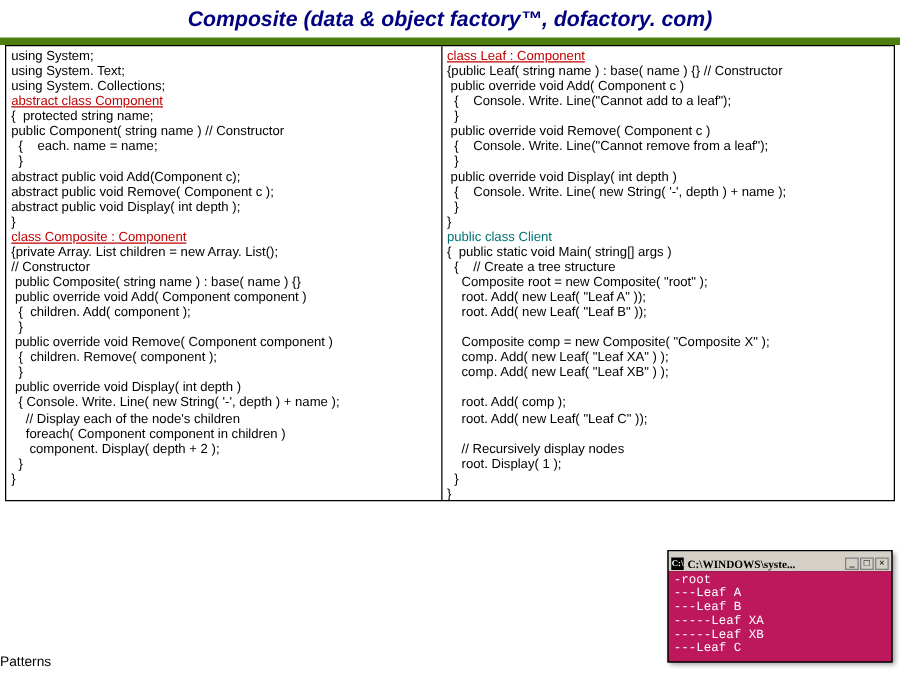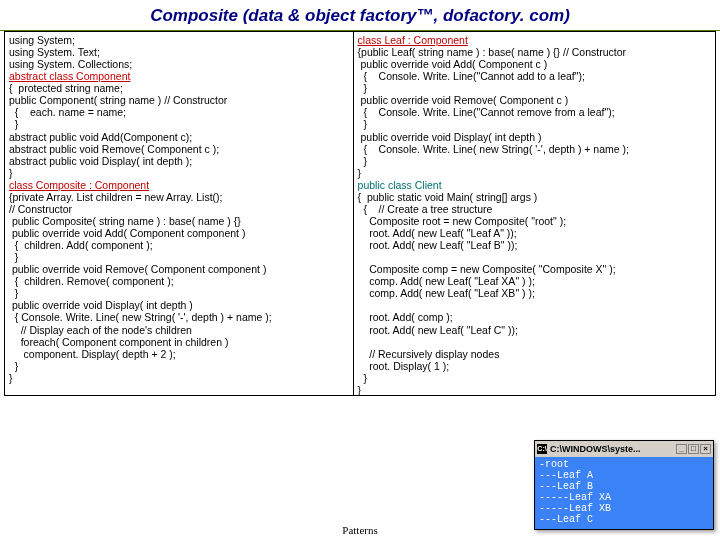--- a/index.html
+++ b/index.html
@@ -11,21 +11,21 @@
     position: relative;
     overflow: hidden;
   }
   .title {
     font-size: 17px;
     font-weight: bold;
     font-style: italic;
     color: #000080;
     text-align: center;
     padding: 6px 0 4px 0;
-    border-bottom: 1px solid #4d7c0f;
+    border-bottom: 6px solid #4d7c0f;
   }
   .content {
     display: flex;
     border: 1px solid #000;
     margin: 0 4px;
     height: 365px;
     box-sizing: border-box;
   }
   .col {
     padding: 2px 4px;
@@ -34,47 +34,47 @@
     font-family: Arial, Helvetica, sans-serif;
     color: #000;
   }
   .col-left { width: 49%; border-right: 1px solid #000; }
   .col-right { width: 51%; }
   .footer {
     position: absolute;
     bottom: 4px;
     left: 0;
     width: 100%;
-    text-align: center;
+    text-align: left;
     font-size: 11px;
-    font-family: Liberation Serif, serif;
+    font-family: Liberation Sans, sans-serif;
   }
   .code-line { white-space: pre-wrap; }
   .red { color: #c00000; text-decoration: underline; }
   .teal { color: #007070; }
   .terminal {
     position: absolute;
     right: 6px;
     bottom: 10px;
     width: 178px;
     border: 1px solid #000;
     background: #000;
     font-family: "Courier New", monospace;
     font-size: 10px;
     box-shadow: 2px 2px 4px rgba(0,0,0,0.4);
   }
   .term-titlebar {
     background: #d4d0c8;
     color: #000;
-    font-family: Liberation Sans, sans-serif;
+    font-family: Liberation Serif, serif;
     font-size: 9px;
     font-weight: bold;
     padding: 1px 2px;
     display: flex;
-    align-items: center;
+    align-items: flex-end;
     height: 14px;
   }
   .term-titlebar .icon {
     width: 10px; height: 10px;
     background: #000;
     color: #fff;
     font-size: 7px;
     text-align: center;
     line-height: 10px;
     margin-right: 3px;
@@ -87,21 +87,21 @@
   .term-titlebar .btn {
     width: 11px; height: 10px;
     background: #d4d0c8;
     border: 1px solid #808080;
     font-size: 8px;
     line-height: 8px;
     text-align: center;
     box-sizing: border-box;
   }
   .term-body {
-    background: #3b82f6;
+    background: #be185d;
     color: #fff;
     padding: 2px 4px 4px 4px;
   }
   .term-line { white-space: pre; }
 </style>
 </head>
 <body>
 
 <div class="title">Composite (data &amp; object factory™, dofactory. com)</div>
 

